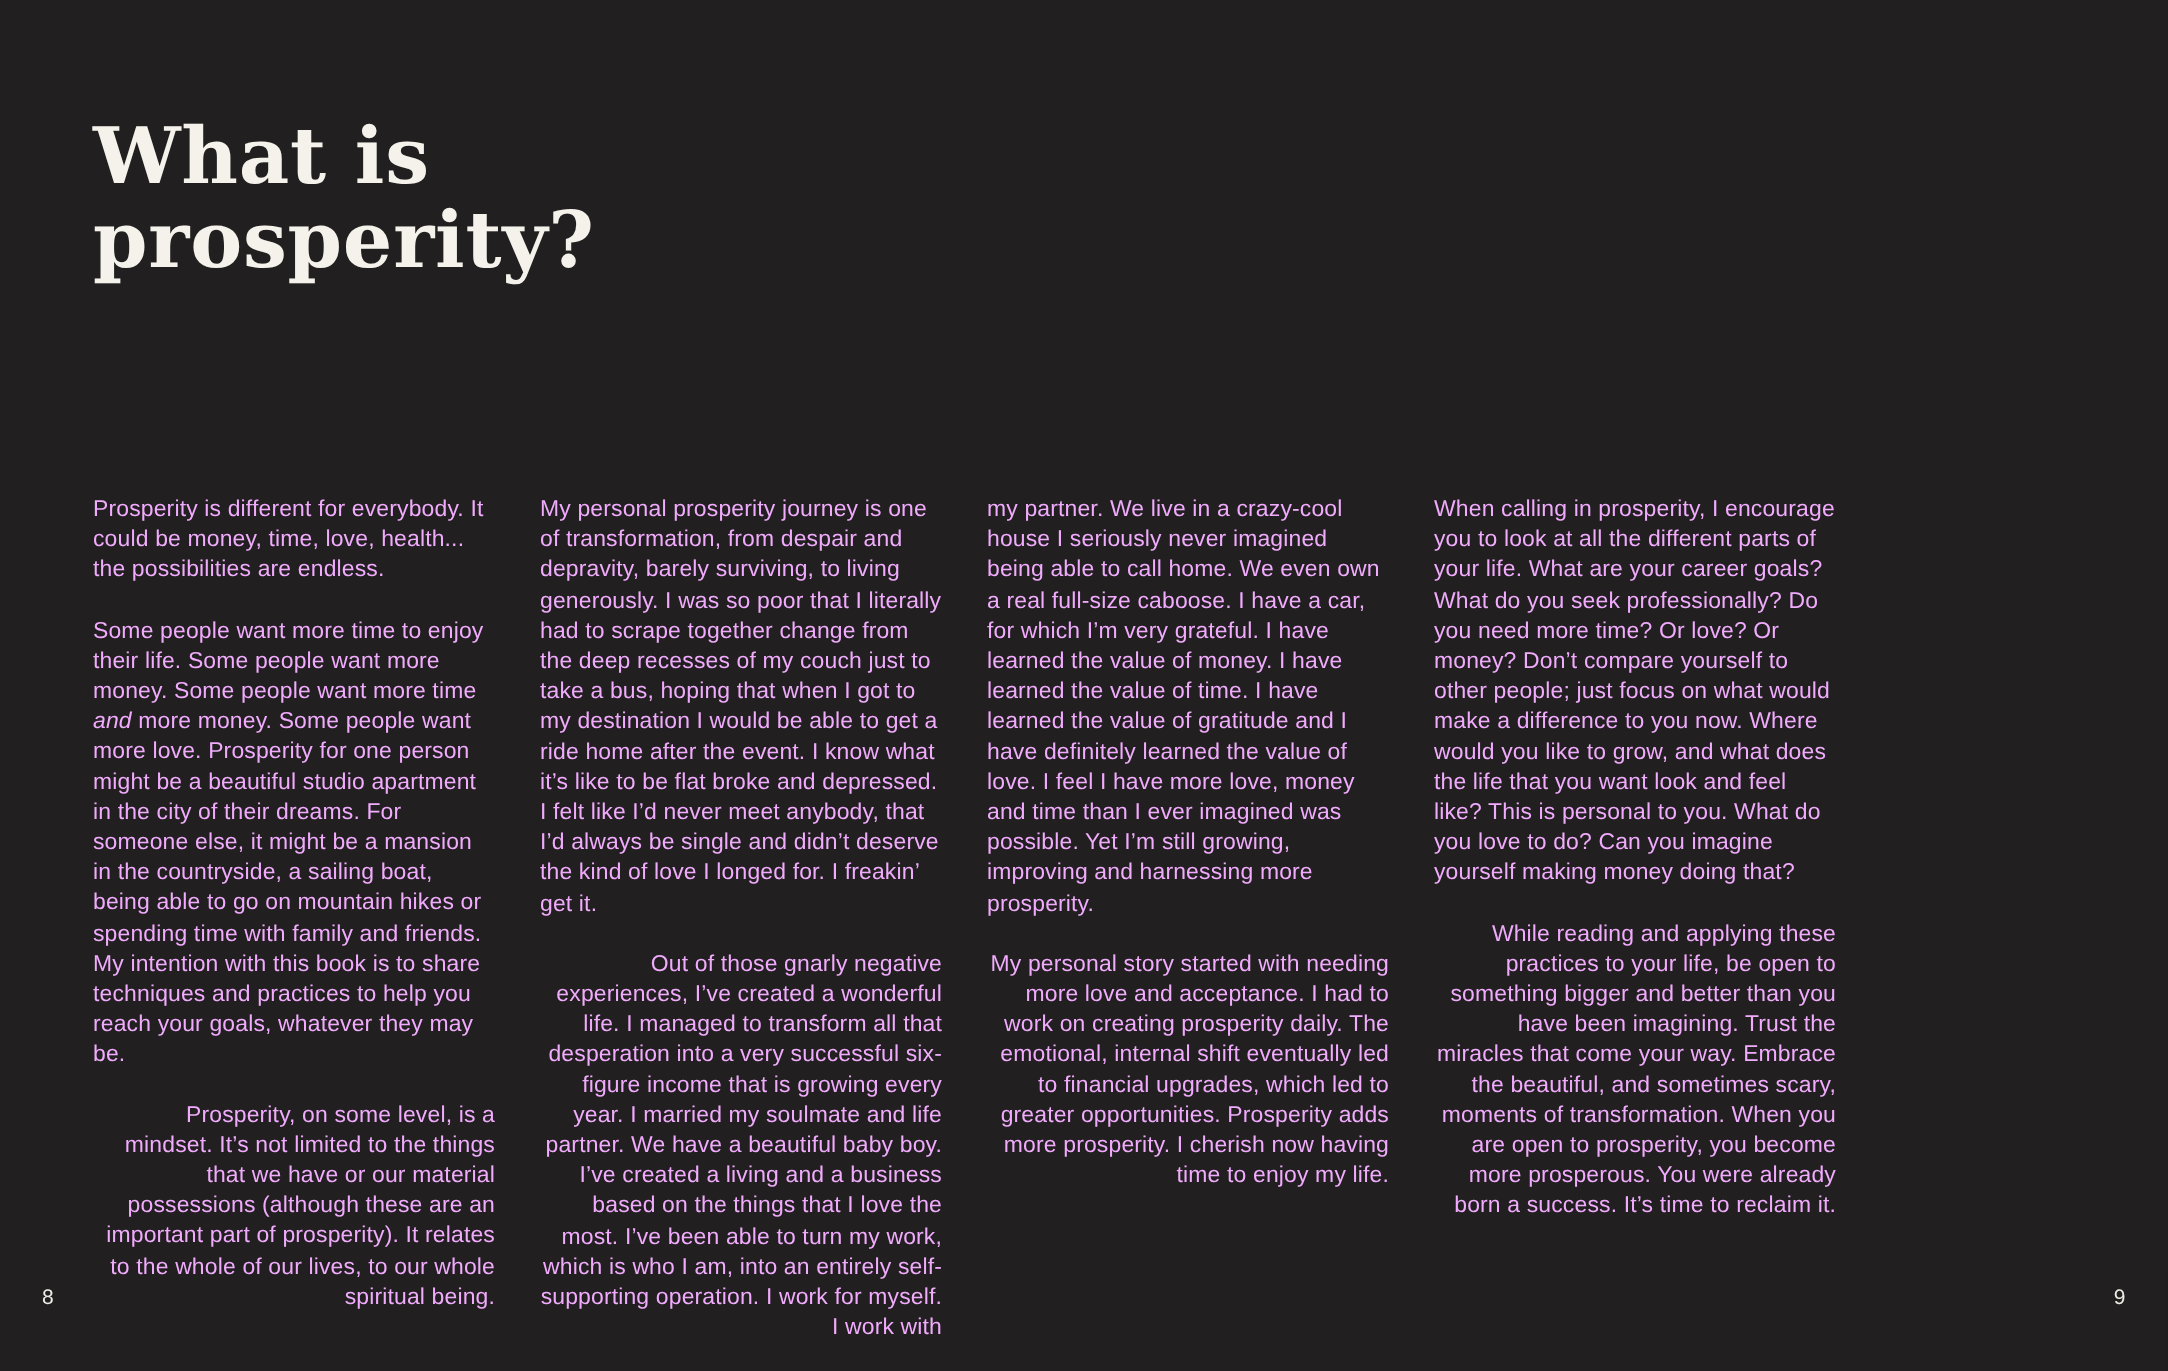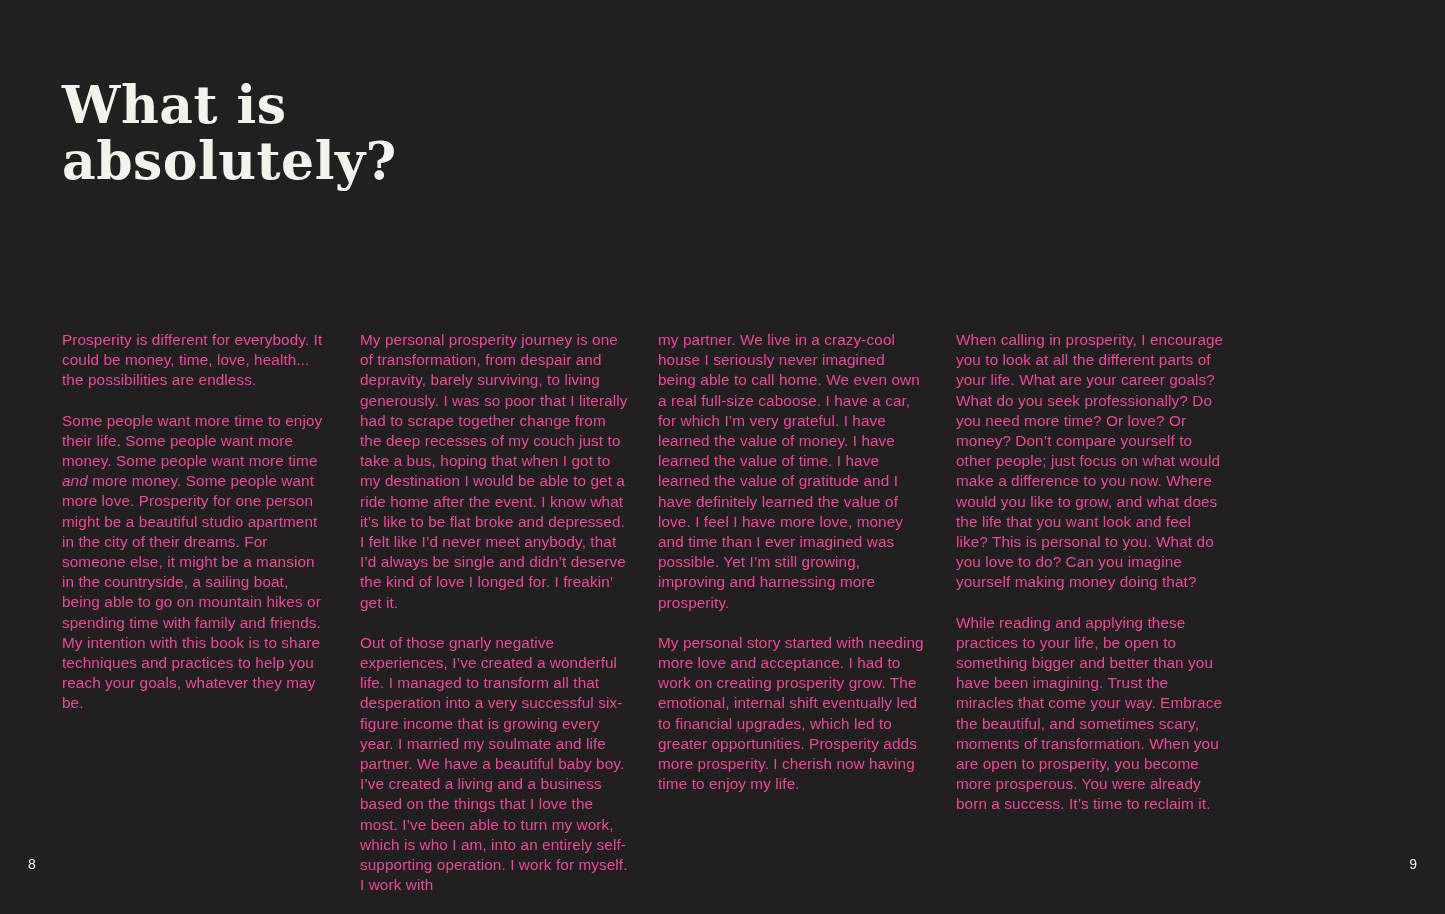--- a/index.html
+++ b/index.html
@@ -41,60 +41,62 @@
     display: flex;
     gap: 30px;
   }
   .col {
     width: 268px;
   }
   .col p {
     margin: 0 0 20px 0;
     font-size: 15.3px;
     line-height: 20.2px;
-    color: #ec4899;
+    color: #f0abfc;
     letter-spacing: 0.1px;
   }
   .col p:last-child {
     margin-bottom: 0;
+    text-align: right;
   }
   .col p em {
   }
   .folio {
     position: absolute;
     bottom: 42px;
     font-size: 14px;
     color: #efece6;
   }
   .folio-left { left: 28px; }
   .folio-right { right: 28px; }
 </style>
 </head>
 <body>
 
 <div class="spread">
 
   <h1 class="title">What is
-absolutely?</h1>
+prosperity?</h1>
 
   <div class="columns">
 
     <div class="col">
       <p>Prosperity is different for everybody. It could be money, time, love, health... the possibilities are endless.</p>
       <p>Some people want more time to enjoy their life. Some people want more money. Some people want more time <em>and</em> more money. Some people want more love. Prosperity for one person might be a beautiful studio apartment in the city of their dreams. For someone else, it might be a mansion in the countryside, a sailing boat, being able to go on mountain hikes or spending time with family and friends. My intention with this book is to share techniques and practices to help you reach your goals, whatever they may be.</p>
+      <p>Prosperity, on some level, is a mindset. It’s not limited to the things that we have or our material possessions (although these are an important part of prosperity). It relates to the whole of our lives, to our whole spiritual being.</p>
     </div>
 
     <div class="col">
       <p>My personal prosperity journey is one of transformation, from despair and depravity, barely surviving, to living generously. I was so poor that I literally had to scrape together change from the deep recesses of my couch just to take a bus, hoping that when I got to my destination I would be able to get a ride home after the event. I know what it’s like to be flat broke and depressed. I felt like I’d never meet anybody, that I’d always be single and didn’t deserve the kind of love I longed for. I freakin’ get it.</p>
       <p>Out of those gnarly negative experiences, I’ve created a wonderful life. I managed to transform all that desperation into a very successful six-figure income that is growing every year. I married my soulmate and life partner. We have a beautiful baby boy. I’ve created a living and a business based on the things that I love the most. I’ve been able to turn my work, which is who I am, into an entirely self-supporting operation. I work for myself. I work with</p>
     </div>
 
     <div class="col">
       <p>my partner. We live in a crazy-cool house I seriously never imagined being able to call home. We even own a real full-size caboose. I have a car, for which I’m very grateful. I have learned the value of money. I have learned the value of time. I have learned the value of gratitude and I have definitely learned the value of love. I feel I have more love, money and time than I ever imagined was possible. Yet I’m still growing, improving and harnessing more prosperity.</p>
-      <p>My personal story started with needing more love and acceptance. I had to work on creating prosperity grow. The emotional, internal shift eventually led to financial upgrades, which led to greater opportunities. Prosperity adds more prosperity. I cherish now having time to enjoy my life.</p>
+      <p>My personal story started with needing more love and acceptance. I had to work on creating prosperity daily. The emotional, internal shift eventually led to financial upgrades, which led to greater opportunities. Prosperity adds more prosperity. I cherish now having time to enjoy my life.</p>
     </div>
 
     <div class="col">
       <p>When calling in prosperity, I encourage you to look at all the different parts of your life. What are your career goals? What do you seek professionally? Do you need more time? Or love? Or money? Don’t compare yourself to other people; just focus on what would make a difference to you now. Where would you like to grow, and what does the life that you want look and feel like? This is personal to you. What do you love to do? Can you imagine yourself making money doing that?</p>
       <p>While reading and applying these practices to your life, be open to something bigger and better than you have been imagining. Trust the miracles that come your way. Embrace the beautiful, and sometimes scary, moments of transformation. When you are open to prosperity, you become more prosperous. You were already born a success. It’s time to reclaim it.</p>
     </div>
 
   </div>
 
   <div class="folio folio-left">8</div>

